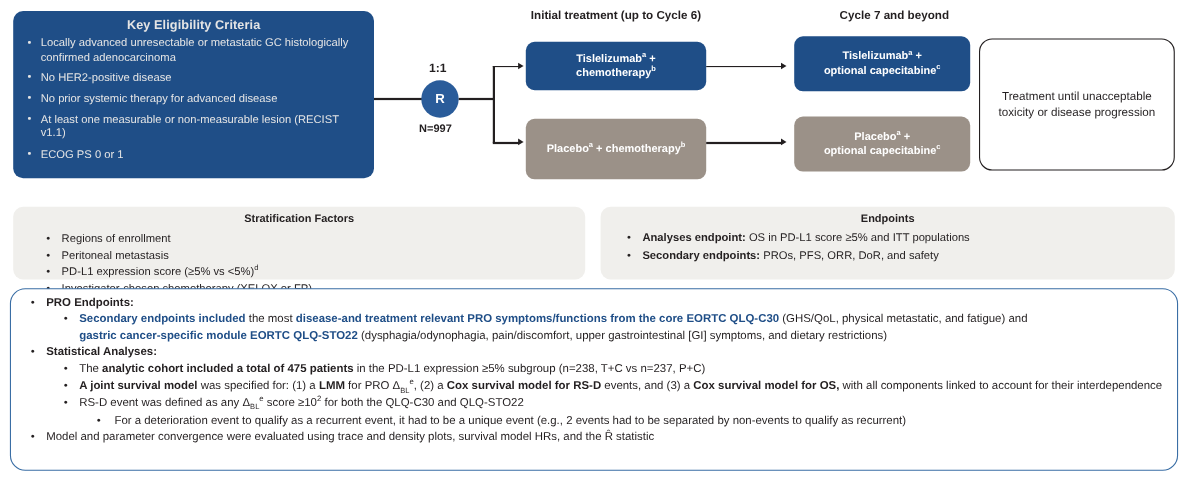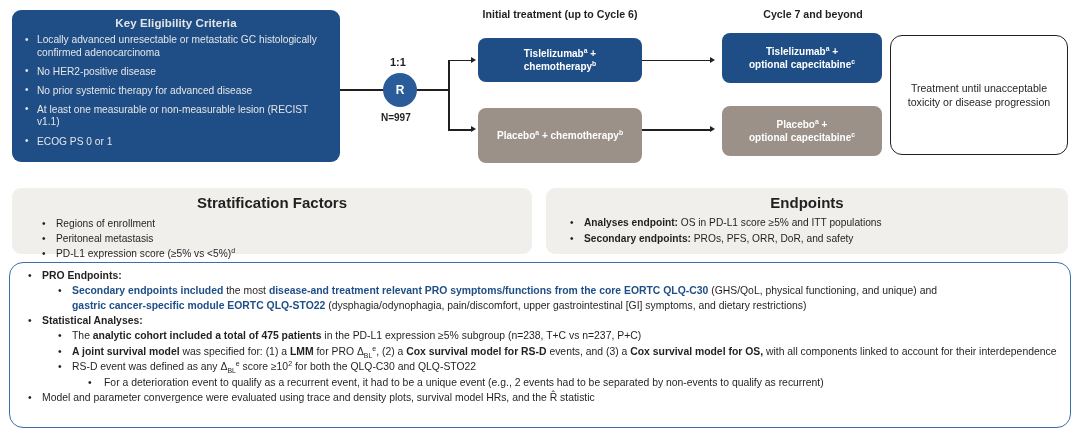--- a/index.html
+++ b/index.html
@@ -69,21 +69,21 @@
     border-top:3.6px solid transparent;border-bottom:3.6px solid transparent;
     border-left:5.5px solid #231f20;
   }
 
   
   .panel{
     position:absolute;background:#f0efec;border-radius:9px;box-sizing:border-box;
   }
   .p-strat{left:12px;top:188px;width:520px;height:66px;}
   .p-end{left:546px;top:188px;width:522px;height:66px;}
-  .panel-title{font-size:15px;font-weight:bold;text-align:center;margin-top:6px;}
+  .panel-title{font-size:10px;font-weight:bold;text-align:center;margin-top:6px;}
   .strat-cols{display:flex;margin-top:5px;padding-left:28px;flex-direction:column;}
   .strat-cols .c1{width:218px;}
   .sb{position:relative;font-size:10.2px;line-height:15px;padding-left:16px;}
   .sb:before{content:"•";position:absolute;left:2px;top:0;}
   .end-list{margin-top:4px;padding-left:22px;}
   .end-list .sb{line-height:15.5px;}
   .end-list b{font-weight:bold;}
 
   
   .pro-panel{
@@ -191,21 +191,21 @@
       <div class="sb" data-name="list-item"><b data-name="primary-endpoint-label">Analyses endpoint:</b><span data-name="primary-endpoint-text"> OS in PD-L1 score ≥5% and ITT populations</span></div>
       <div class="sb" data-name="list-item"><b data-name="secondary-endpoint-label">Secondary endpoints:</b><span data-name="secondary-endpoint-text"> PROs, PFS, ORR, DoR, and safety</span></div>
     </div>
   </div>
 
   <div class="pro-panel" data-name="pro-endpoints-panel">
 
     <div class="lvl1" data-name="pro-endpoints-heading">PRO Endpoints:</div>
 
     <div class="lvl2" data-name="pro-secondary-endpoints-text">
-      <span class="blue-b" data-name="pro-sec-bold-1">Secondary endpoints included</span><span data-name="pro-sec-plain-1"> the most </span><span class="blue-b" data-name="pro-sec-bold-2">disease-and treatment relevant PRO symptoms/functions from the core EORTC QLQ-C30</span><span data-name="pro-sec-plain-2"> (GHS/QoL, physical functioning, and unique) and</span><br>
+      <span class="blue-b" data-name="pro-sec-bold-1">Secondary endpoints included</span><span data-name="pro-sec-plain-1"> the most </span><span class="blue-b" data-name="pro-sec-bold-2">disease-and treatment relevant PRO symptoms/functions from the core EORTC QLQ-C30</span><span data-name="pro-sec-plain-2"> (GHS/QoL, physical metastatic, and fatigue) and</span><br>
       <span class="blue-b" data-name="pro-sec-bold-3">gastric cancer-specific module EORTC QLQ-STO22</span><span data-name="pro-sec-plain-3"> (dysphagia/odynophagia, pain/discomfort, upper gastrointestinal [GI] symptoms, and dietary restrictions)</span>
     </div>
 
     <div class="lvl1" data-name="statistical-analyses-heading">Statistical Analyses:</div>
 
     <div class="lvl2" data-name="stat-bullet-cohort">
       <span data-name="stat1-pre">The </span><span class="bk" data-name="stat1-bold">analytic cohort included a total of 475 patients</span><span data-name="stat1-post"> in the PD-L1 expression ≥5% subgroup (n=238, T+C vs n=237, P+C)</span>
     </div>
 
     <div class="lvl2" data-name="stat-bullet-joint-model">

